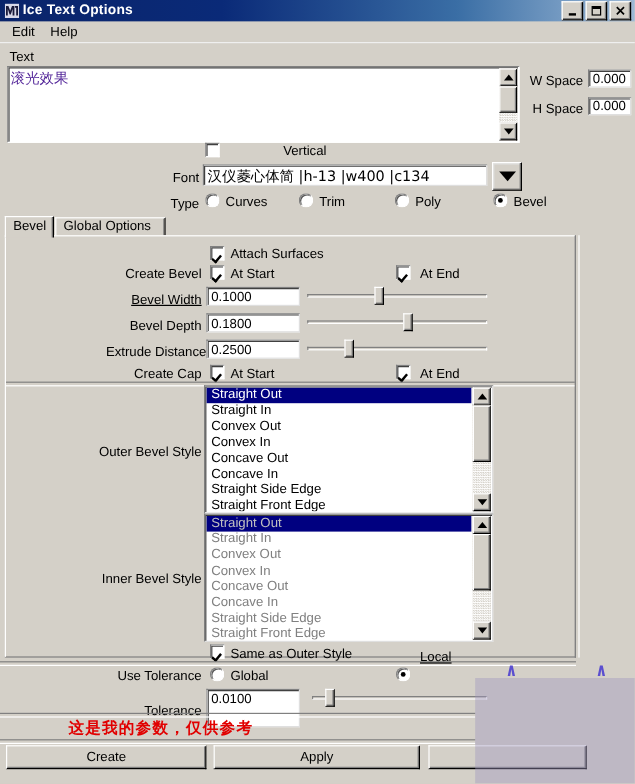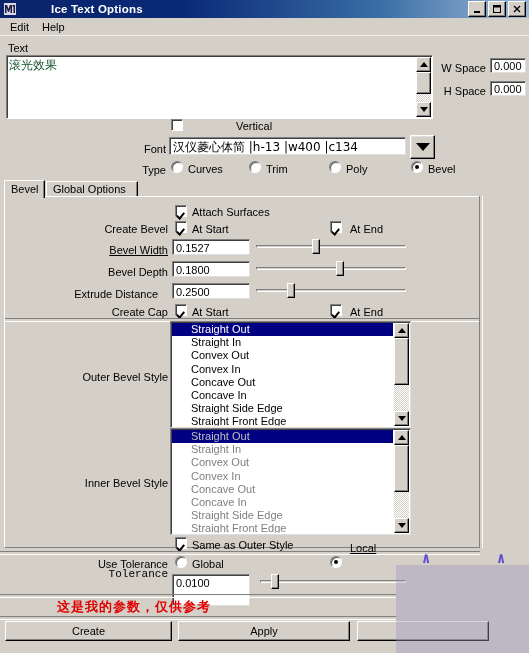--- a/index.html
+++ b/index.html
@@ -13,21 +13,21 @@
   .app{position:relative;width:529px;height:653px;background:#d4d0c8;}
 
   
   .titlebar{
     position:absolute;left:0;top:0;width:529px;height:18px;
     background:linear-gradient(to right,#0a246a 0%,#0a2a78 35%,#3a6ea5 72%,#9db9d6 100%);
     display:flex;align-items:center;
   }
   .tb-icon{width:13px;height:13px;margin:0 3px 0 3px;flex:0 0 auto;
     display:flex;align-items:center;justify-content:center;}
-  .tb-title{color:#fff;font-weight:bold;font-size:11.5px;letter-spacing:.2px;flex:1 1 auto;margin-left:32px;}
+  .tb-title{color:#fff;font-weight:bold;font-size:11.5px;letter-spacing:.2px;flex:1 1 auto;}
   .tb-btns{display:flex;gap:2px;margin-right:3px;}
   .tb-btn{width:16px;height:14px;background:#d4d0c8;
     border-top:1px solid #fff;border-left:1px solid #fff;
     border-right:1px solid #000;border-bottom:1px solid #000;
     box-shadow:inset -1px -1px 0 #808080;
     display:flex;align-items:center;justify-content:center;
     font-size:9px;line-height:1;color:#000;font-family:"Liberation Sans",sans-serif;}
 
   
   .menubar{position:absolute;left:0;top:18px;width:529px;height:17px;
@@ -89,21 +89,21 @@
     border-right:1px solid #000;border-bottom:1px solid #000;
     box-shadow:inset -1px -1px 0 #808080;box-sizing:border-box;margin-left:-4px;}
 
   
   .hr{position:absolute;height:2px;border-top:1px solid #808080;border-bottom:1px solid #fff;}
   .vr{position:absolute;width:2px;border-left:1px solid #808080;border-right:1px solid #fff;}
 
   
   #textarea-box{position:absolute;left:6px;top:55px;width:425px;height:62px;}
   #textarea-box .content{position:absolute;left:2px;top:2px;right:16px;bottom:2px;
-    font-size:12px;line-height:14px;color:#14532d;overflow:hidden;
+    font-size:12px;line-height:14px;color:#4c1d95;overflow:hidden;
     font-family:"DejaVu Sans","Liberation Sans",sans-serif;}
   .vscroll{position:absolute;right:1px;top:1px;bottom:1px;width:15px;background:#d4d0c8;}
   .vscroll .arrow{position:absolute;left:0;width:15px;height:15px;background:#d4d0c8;
     border-top:1px solid #fff;border-left:1px solid #fff;
     border-right:1px solid #000;border-bottom:1px solid #000;
     box-shadow:inset -1px -1px 0 #808080;box-sizing:border-box;
     display:flex;align-items:center;justify-content:center;}
   .vscroll .arrow.up{top:0;} .vscroll .arrow.dn{bottom:0;}
   .vscroll .thumb{position:absolute;left:0;width:15px;background:#d4d0c8;
     border-top:1px solid #fff;border-left:1px solid #fff;
@@ -127,21 +127,21 @@
     border-top:1px solid #fff;border-left:1px solid #fff;
     border-right:1px solid #808080;border-bottom:1px solid #808080;
     box-sizing:border-box;}
 
   
   .listbox{position:absolute;background:#fff;box-sizing:border-box;
     border-top:1px solid #808080;border-left:1px solid #808080;
     border-right:1px solid #dfdfdf;border-bottom:1px solid #dfdfdf;
     box-shadow:inset 1px 1px 0 #404040;overflow:hidden;}
   .listbox .items{position:absolute;left:1px;top:1px;right:17px;bottom:1px;overflow:hidden;}
-  .li{font-size:11px;line-height:13.2px;height:13.2px;padding-left:19px;white-space:nowrap;color:#000;}
+  .li{font-size:11px;line-height:13.2px;height:13.2px;padding-left:4px;white-space:nowrap;color:#000;}
   .li.sel{background:#000080;color:#fff;}
   .listbox.disabled .li{color:#808080;}
   .listbox.disabled .li.sel{background:#000080;color:#c0c0c0;}
 
   
   .btn{position:absolute;height:20px;background:#d4d0c8;
     border-top:1px solid #fff;border-left:1px solid #fff;
     border-right:1px solid #000;border-bottom:1px solid #000;
     box-shadow:inset -1px -1px 0 #808080;box-sizing:border-box;
     font-size:11px;line-height:18px;text-align:center;}
@@ -243,34 +243,34 @@
   <div class="cb on" style="left:175px;top:205px;"></div>
   <div class="lbl" style="left:192px;top:206px;">Attach Surfaces</div>
 
   <div class="lbl r" style="left:80px;top:223px;width:88px;">Create Bevel</div>
   <div class="cb on" style="left:175px;top:221px;"></div>
   <div class="lbl" style="left:192px;top:223px;">At Start</div>
   <div class="cb on" style="left:330px;top:221px;"></div>
   <div class="lbl" style="left:350px;top:223px;">At End</div>
 
   <div class="lbl r" style="left:80px;top:244px;width:88px;text-decoration:underline;">Bevel Width</div>
-  <div class="txtfield" style="left:172px;top:239px;width:78px;height:16px;line-height:16px;">0.1527</div>
+  <div class="txtfield" style="left:172px;top:239px;width:78px;height:16px;line-height:16px;">0.1000</div>
   <div class="slider" style="left:256px;top:239px;width:150px;">
     <div class="track"></div>
     <div class="thumb" id="th-bw" style="left: 40%;"></div>
   </div>
 
   <div class="lbl r" style="left:80px;top:266px;width:88px;">Bevel Depth</div>
   <div class="txtfield" style="left:172px;top:261px;width:78px;height:16px;line-height:16px;">0.1800</div>
   <div class="slider" style="left:256px;top:261px;width:150px;">
     <div class="track"></div>
     <div class="thumb" id="th-bd" style="left: 56%;"></div>
   </div>
 
-  <div class="lbl r" style="left:52px;top:288px;width:106px;">Extrude Distance</div>
+  <div class="lbl r" style="left:66px;top:288px;width:106px;">Extrude Distance</div>
   <div class="txtfield" style="left:172px;top:283px;width:78px;height:16px;line-height:16px;">0.2500</div>
   <div class="slider" style="left:256px;top:283px;width:150px;">
     <div class="track"></div>
     <div class="thumb" id="th-ed" style="left: 23%;"></div>
   </div>
 
   <div class="lbl r" style="left:80px;top:306px;width:88px;">Create Cap</div>
   <div class="cb on" style="left:175px;top:304px;"></div>
   <div class="lbl" style="left:192px;top:306px;">At Start</div>
   <div class="cb on" style="left:330px;top:304px;"></div>
@@ -330,21 +330,21 @@
   <div class="lbl" style="left:192px;top:539px;">Same as Outer Style</div>
 
   <div class="hr" style="left:0px;top:551px;width:480px;"></div>
 
   <div class="lbl r" style="left:82px;top:558px;width:86px;">Use Tolerance</div>
   <div class="rb" style="left:175px;top:556px;"></div>
   <div class="lbl" style="left:192px;top:558px;">Global</div>
   <div class="rb on" style="left:330px;top:556px;"></div>
   <div class="lbl" style="left:350px;top:542px;text-decoration:underline;">Local</div>
 
-  <div class="lbl r" style="left:82px;top:568px;width:86px;font-family:Liberation Mono, monospace;">Tolerance</div>
+  <div class="lbl r" style="left:82px;top:587px;width:86px;">Tolerance</div>
   <div class="txtfield" style="left:172px;top:574px;width:78px;height:32px;line-height:17px;">0.0100</div>
   <div class="slider" style="left:260px;top:574px;width:146px;">
     <div class="track"></div>
     <div class="thumb" id="th-tol" style="left: 10%;"></div>
   </div>
 
   <div class="hr" style="left:0px;top:594px;width:396px;"></div>
 
   <div class="vr" style="left:479px;top:196px;height:352px;"></div>
 

